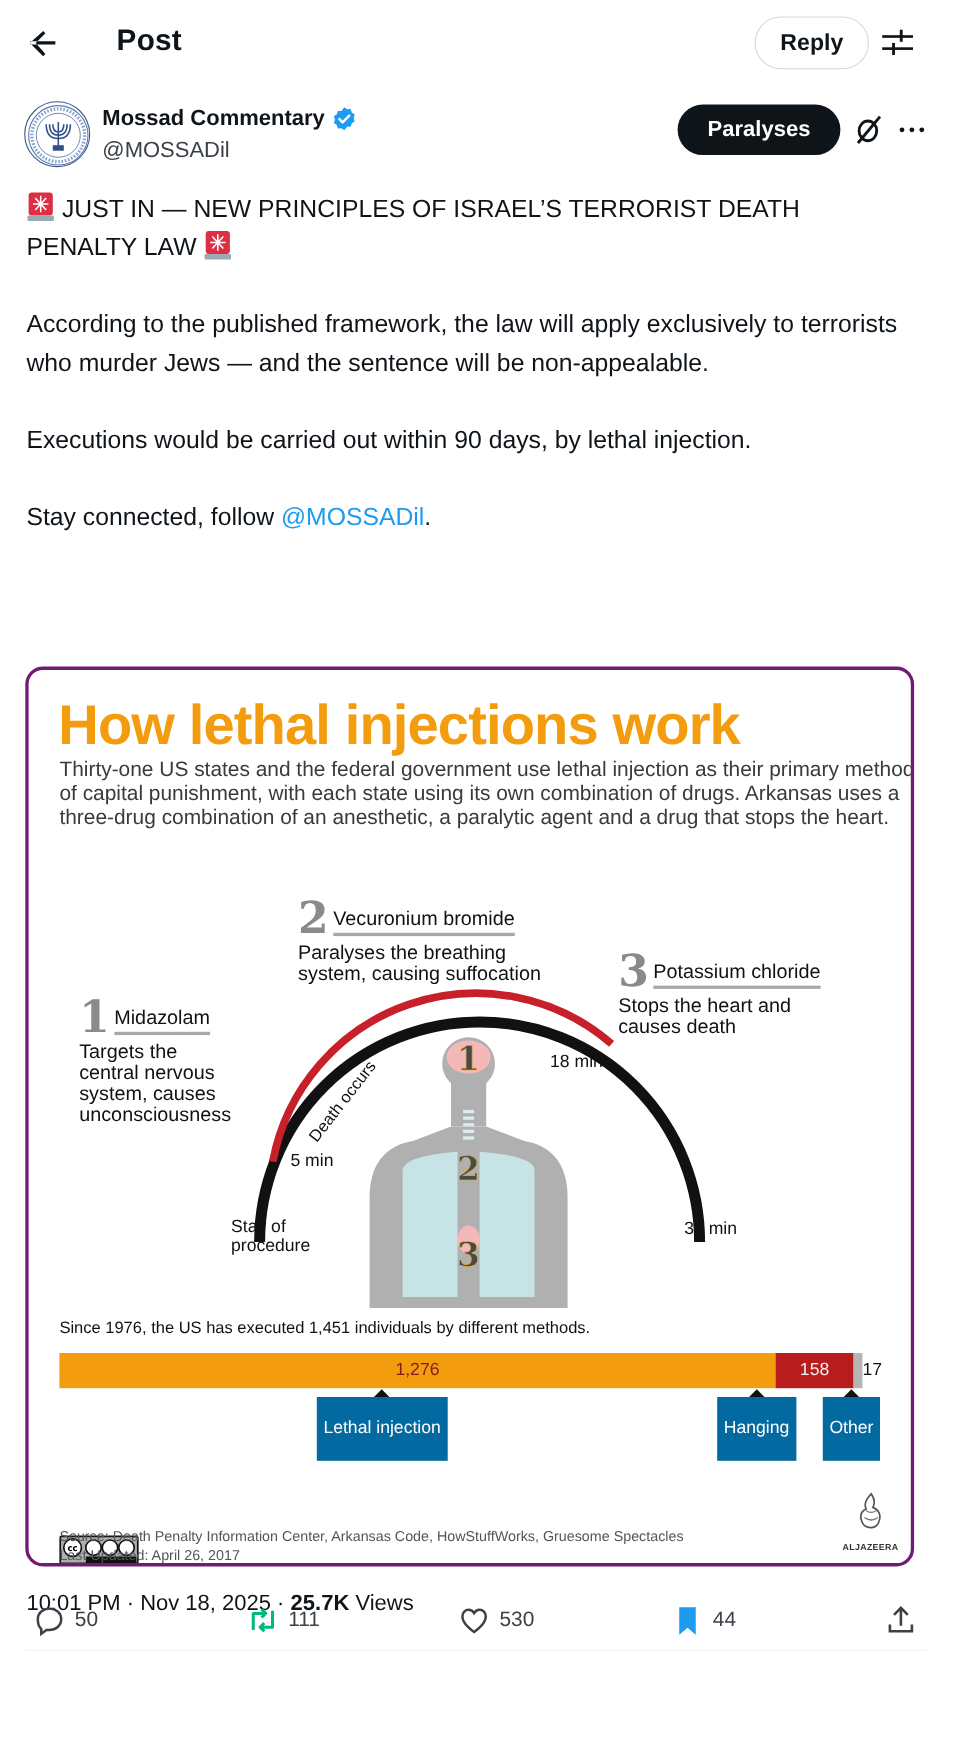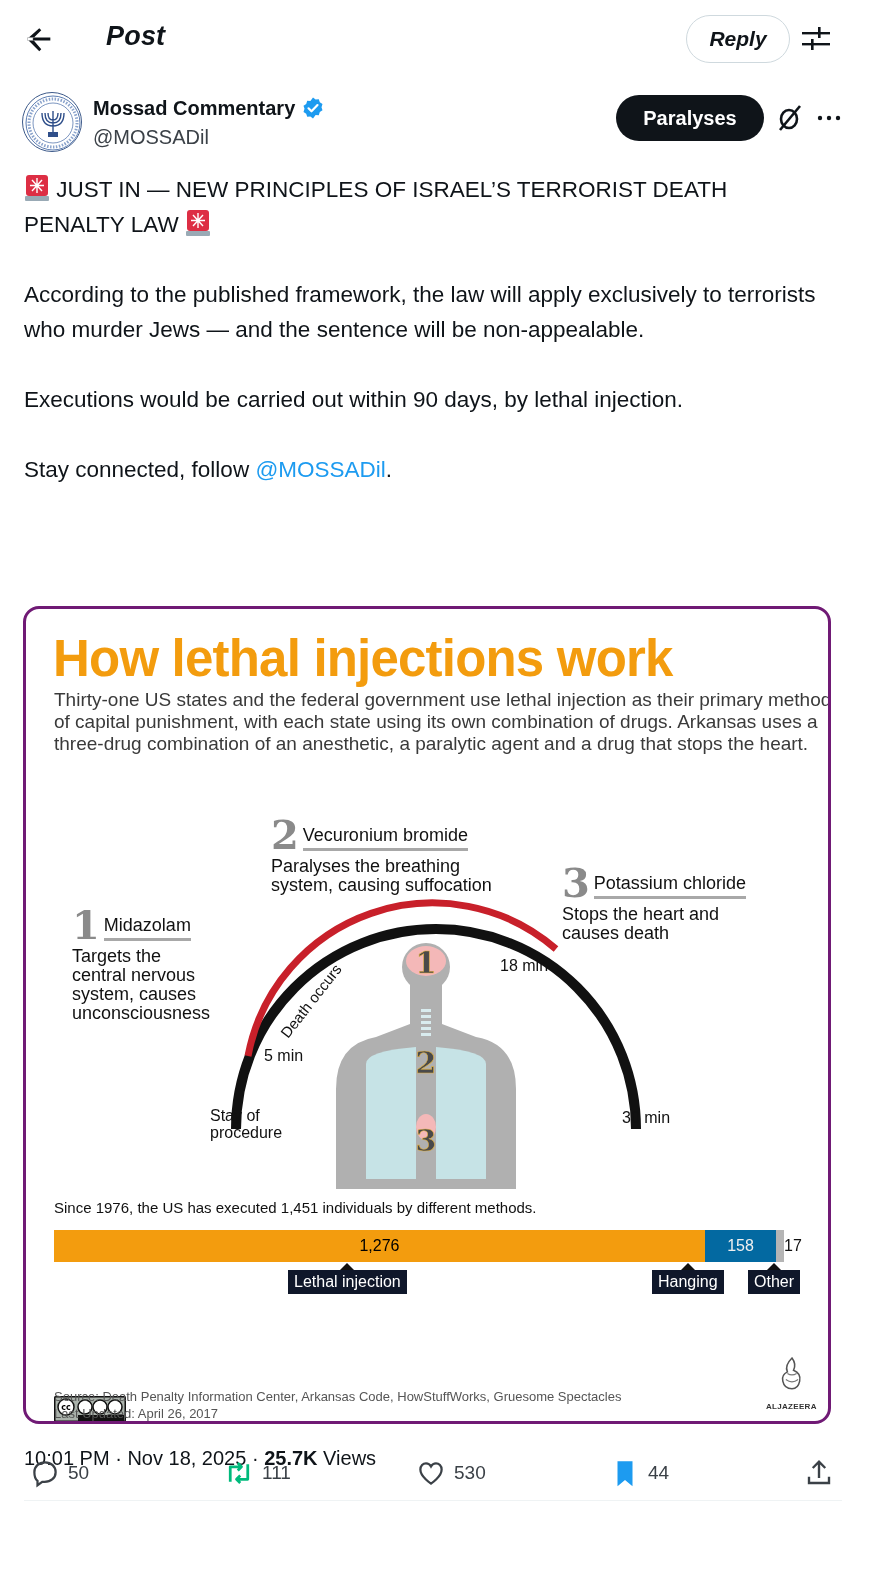--- a/index.html
+++ b/index.html
@@ -1,20 +1,20 @@
 <!DOCTYPE html>
 <html><head>
   <meta charset="utf-8">
   <style>
     * { box-sizing: border-box; margin: 0; padding: 0; }
     html, body { width: 880px; height: 1596px; background: #ffffff; overflow: hidden; }
     body { font-family: "Liberation Sans", "DejaVu Sans", sans-serif; color: #0f1419; position: relative; }
 
     
-    .topbar { position: absolute; left: 0; top: 0; width: 880px; height: 78px; font-style: italic; }
+    .topbar { position: absolute; left: 0; top: 0; width: 880px; height: 78px; }
     .back-btn { position: absolute; left: 22px; top: 22px; width: 34px; height: 34px; cursor: pointer; }
     .page-title { position: absolute; left: 106px; top: 21px; font-size: 27px; font-weight: 700; letter-spacing: 0.2px; }
     .reply-btn { position: absolute; left: 686px; top: 15px; width: 104px; height: 48px; border: 1px solid #cfd9de; border-radius: 24px; background: #fff; font-size: 21px; font-weight: 700; display: flex; align-items: center; justify-content: center; color: #0f1419; }
     .filter-btn { position: absolute; left: 800px; top: 24px; width: 32px; height: 30px; }
 
     
     .avatar { position: absolute; left: 22px; top: 92px; width: 60px; height: 60px; border-radius: 50%; background: #fff; border: 1.5px solid #3d5a8a; overflow: hidden; }
     .author-name { position: absolute; left: 93px; top: 96px; font-size: 20px; font-weight: 700; display: flex; align-items: center; gap: 6px; }
     .verified { width: 24px; height: 24px; }
     .author-handle { position: absolute; left: 93px; top: 126px; font-size: 20px; color: #3b4147; }
@@ -38,25 +38,25 @@
     .drug-head { display: flex; align-items: flex-end; gap: 4px; }
     .drug-num { font-family: "DejaVu Serif", "Liberation Serif", serif; font-weight: 700; font-size: 40px; color: #8a8a8a; line-height: 32px; }
     .drug-name { font-size: 18px; color: #111; padding-bottom: 3px; border-bottom: 3px solid #a8a8a8; line-height: 20px; }
     .drug-desc { font-size: 18px; line-height: 19px; color: #111; margin-top: 6px; }
 
     .time-label { position: absolute; font-size: 16px; color: #111; line-height: 17px; }
 
     .bar-caption { position: absolute; left: 28px; top: 590px; font-size: 15px; color: #111; }
     .bar { position: absolute; left: 28px; top: 621px; width: 738px; height: 32px; display: flex; }
     .seg { height: 100%; display: flex; align-items: center; justify-content: center; color: #fff; font-size: 16px; }
-    .seg-lethal { background: #f39c0e; color: #000000; }
-    .seg-hanging { background: #0369a1; color: #f0f0f0; }
+    .seg-lethal { background: #f39c0e; color: #7f1d1d; }
+    .seg-hanging { background: #b91c1c; color: #f0f0f0; }
     .seg-other { background: #b5b5b5; }
     .other-val { position: absolute; left: 758px; top: 628px; font-size: 16px; color: #111; }
-    .tag { position: absolute; background: #0f172a; color: #fff; font-size: 16px; padding: 3px 6px; line-height: 18px; }
+    .tag { position: absolute; background: #0369a1; color: #fff; font-size: 16px; padding: 20px 6px; line-height: 18px; }
     .tag::before { content: ""; position: absolute; left: 50%; top: -7px; margin-left: -7px; border-left: 7px solid transparent; border-right: 7px solid transparent; border-bottom: 7px solid #111; }
     .botch-note { position: absolute; left: 140px; top: 690px; width: 360px; font-size: 15px; line-height: 17px; color: #555; text-align: center; }
     .cc-badge { position: absolute; left: 28px; top: 787px; width: 72px; height: 26px; background: #111; border-radius: 2px; text-align: right; }
     .source { position: absolute; left: 28px; top: 779px; font-size: 13px; color: #555; line-height: 17px; }
     .aj-logo { position: absolute; left: 738px; top: 746px; width: 56px; height: 60px; }
     .aj-text { position: absolute; left: 740px; top: 793px; font-size: 8px; font-weight: 700; color: #333; letter-spacing: 0.3px; }
 
     
     .meta { position: absolute; left: 24px; top: 1447px; font-size: 20px; color: #0f1419; }
     .meta b { font-weight: 700; }

